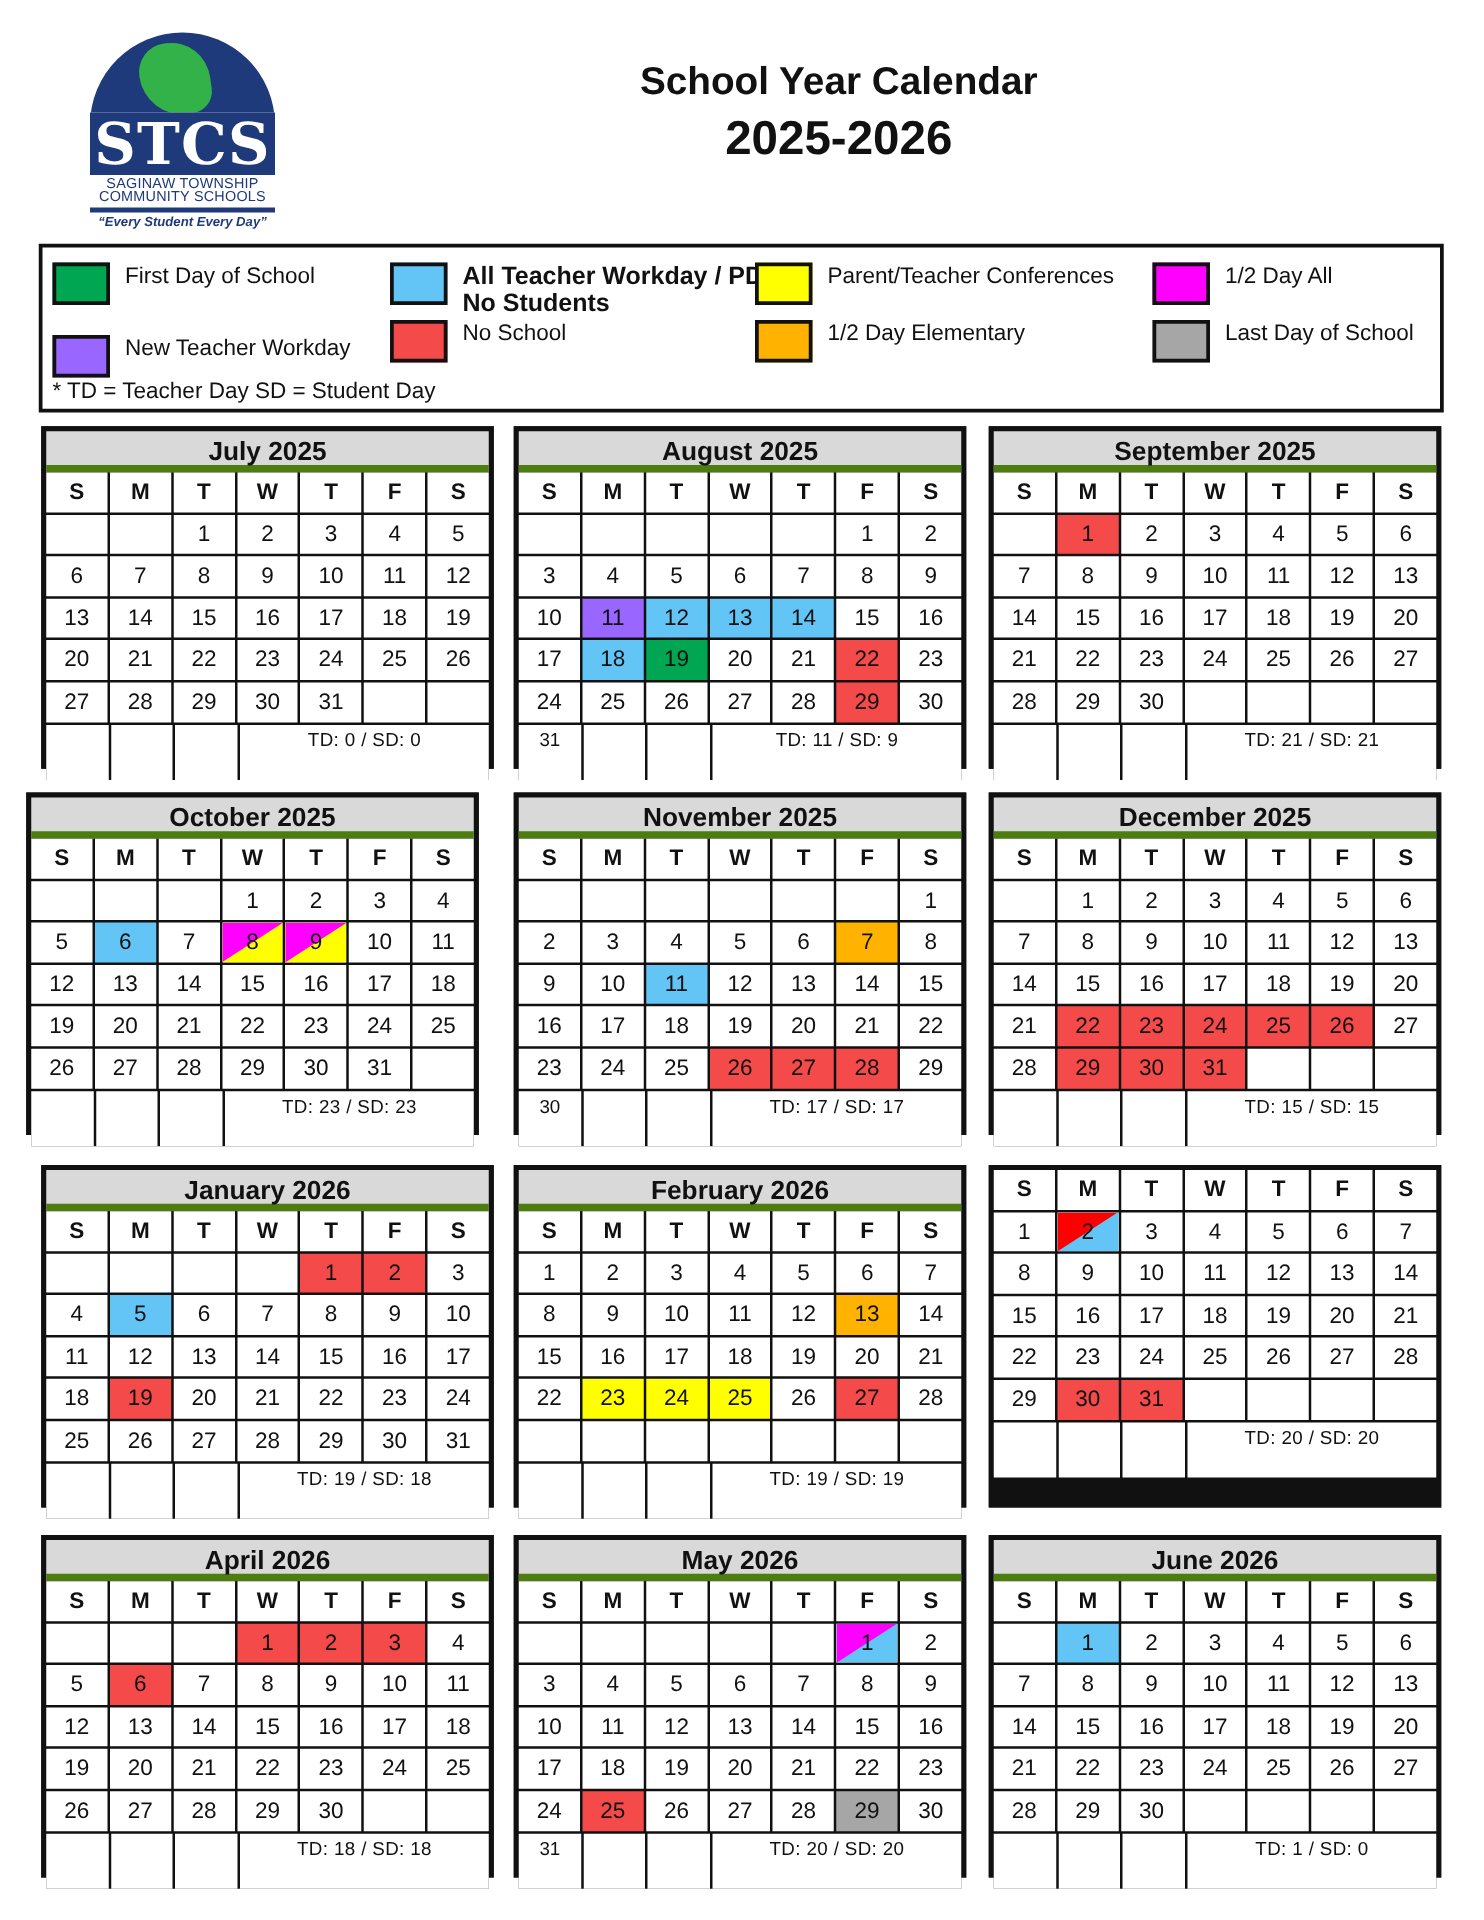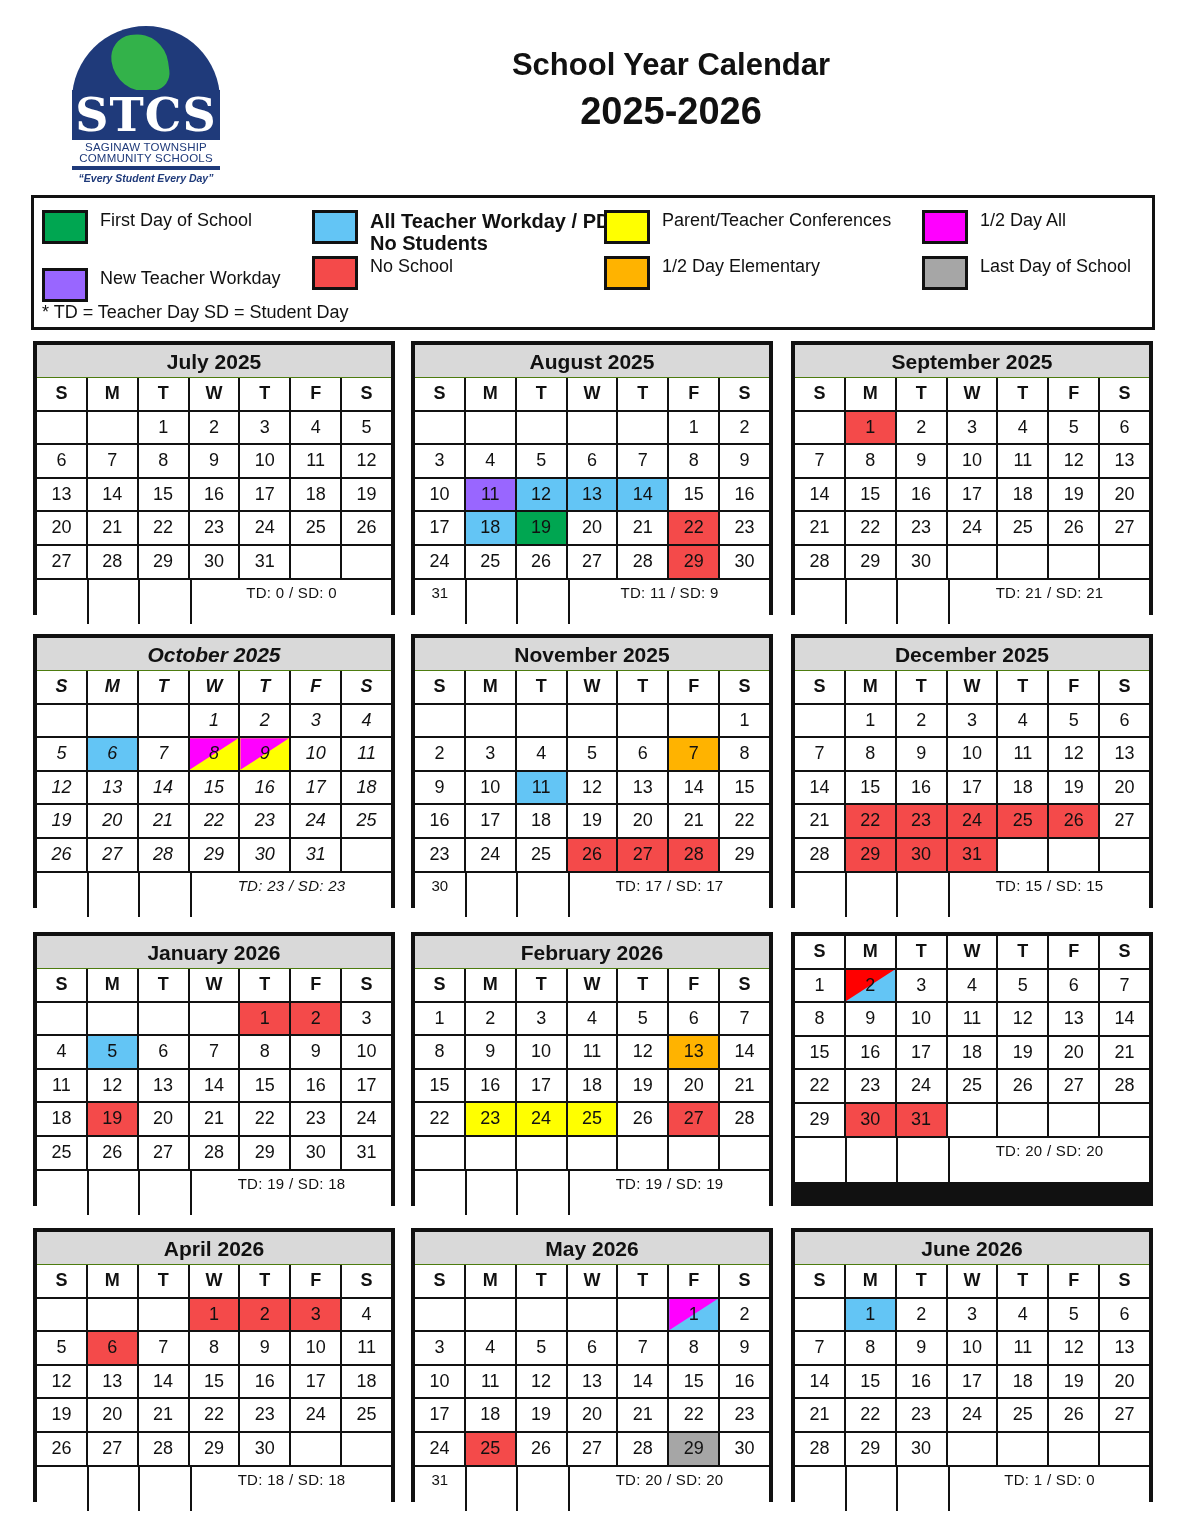--- a/index.html
+++ b/index.html
@@ -18,21 +18,21 @@
   .titles .t2 { font-size: 31px; line-height: 46px; margin-top: 8px; }
   .titles .t3 { font-size: 38px; line-height: 46px; }
 
   .legend { position: absolute; left: 31px; top: 195px; width: 1124px; height: 135px; border: 3px solid #111; }
   .leg-item { position: absolute; display: flex; align-items: flex-start; font-size: 18px; }
   .swatch { width: 46px; height: 34px; border: 3px solid #111; margin-right: 12px; flex: none; }
   .leg-note { position: absolute; left: 8px; top: 104px; font-size: 18px; }
   .leg-label.two { font-size: 20px; line-height: 22px; font-weight: bold; }
 
   .month { position: absolute; width: 362px; height: 274px; border: 4px solid #111; background: #111; }
-  .month .mh { height: 33px; background: #d9d9d9; border-bottom: 1px solid #4d7c0f; text-align: center; font-weight: bold; font-size: 21px; line-height: 33px; }
+  .month .mh { height: 33px; background: #d9d9d9; border-bottom: 6px solid #4d7c0f; text-align: center; font-weight: bold; font-size: 21px; line-height: 33px; }
   .grid { display: grid; grid-template-columns: repeat(7, 1fr); gap: 2px; background: #111; }
   .cell { background: #fff; height: 31.6px; text-align: center; font-size: 18px; line-height: 31px; position: relative; overflow: hidden; }
   .dow { font-weight: bold; font-size: 18px; }
   .foot { display: grid; grid-template-columns: 1fr 1fr 1fr 4fr; gap: 2px; background: #111; margin-top: 2px; }
   .foot div { background: #fff; height: 44px; font-size: 15px; line-height: 26px; text-align: center; }
   .foot .sum { letter-spacing: 0.3px; }
   .cell span { position: relative; z-index: 1; }
   .split::before { content: ""; position: absolute; inset: 0; background: var(--b); }
   .split::after { content: ""; position: absolute; inset: 0; background: var(--a); clip-path: polygon(0 0, 100% 0, 0 100%); }
 </style>
@@ -264,21 +264,21 @@
         <div class="cell"></div>
         <div class="cell"></div>
       </div>
       <div class="foot">
         <div></div>
         <div></div>
         <div></div>
         <div class="sum">TD: 21 / SD: 21</div>
       </div>
     </div>
-    <div class="month" style="left: 33px; top: 634px; font-style: italic;">
+    <div class="month" style="left: 21px; top: 634px;">
       <div class="mh">October 2025</div>
       <div class="grid">
         <div class="cell dow">S</div>
         <div class="cell dow">M</div>
         <div class="cell dow">T</div>
         <div class="cell dow">W</div>
         <div class="cell dow">T</div>
         <div class="cell dow">F</div>
         <div class="cell dow">S</div>
         <div class="cell"></div>

